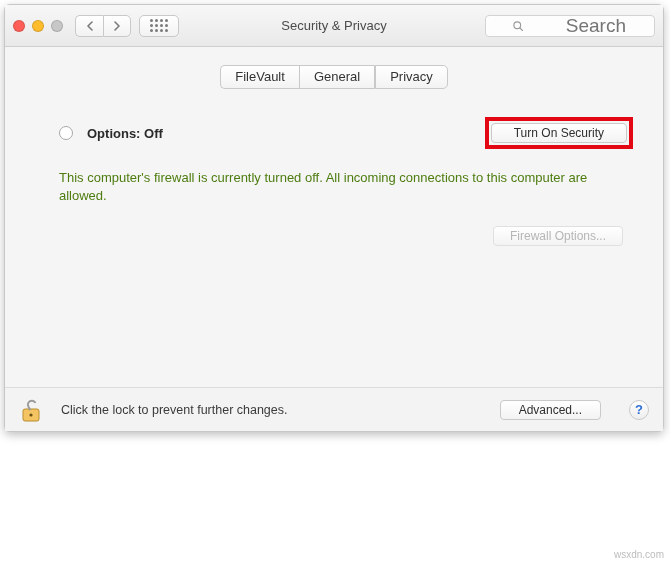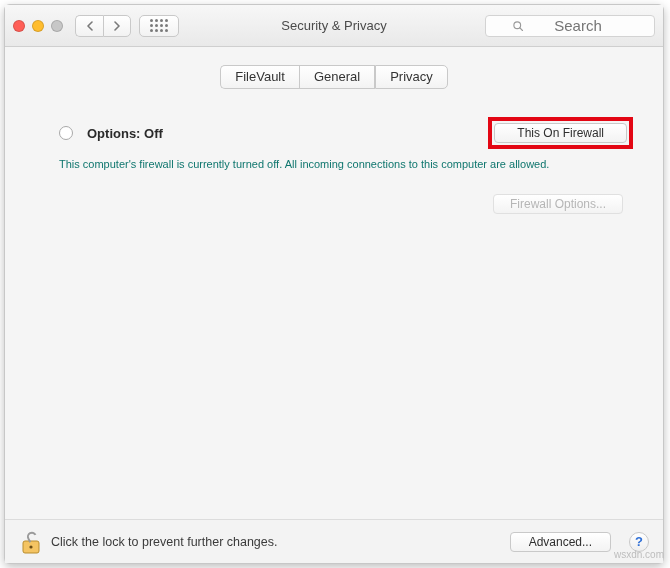--- a/index.html
+++ b/index.html
@@ -9,21 +9,21 @@
     font-size: 13px;
     color: #2a2a2a;
     background: #fff;
     width: 670px;
     height: 568px;
     overflow: hidden;
     position: relative;
   }
   .window {
     width: 660px;
-    height: 560px;
+    height: 428px;
     margin: 4px;
     background: #f5f5f5;
     border: 1px solid #c7c7c7;
     border-radius: 6px;
     box-shadow: 0 3px 10px rgba(0,0,0,0.25);
     position: relative;
     display: flex;
     flex-direction: column;
   }
   
@@ -65,21 +65,21 @@
     pointer-events:none;
   }
   .search {
     margin-left:auto;
     height:22px; width:170px;
     background:#fdfdfd; border:1px solid #d3d3d3; border-radius:4px;
     display:flex; align-items:center; justify-content:center;
     color:#9a9a9a; gap:4px; font-size:13px;
   }
   .search-input {
-    border:none; outline:none; background:transparent; width:100px; font-size:15px; color:#333; text-align:center;
+    border:none; outline:none; background:transparent; width:100px; font-size:19px; color:#333; text-align:right;
   }
   .search-icon { width:12px; height:12px; }
   
   .content { flex:1; position:relative; }
   .tabs {
     display:flex; justify-content:center; margin-top:18px;
     font-size:13px;
   }
   .tab {
     padding: 3px 14px 4px 14px;
@@ -110,41 +110,41 @@
     padding:2px;
   }
   .pill-btn {
     height:20px; padding:0 22px;
     background: linear-gradient(#ffffff,#f3f3f3);
     border:1px solid #c9c9c9; border-radius:4px;
     font-size:12px; color:#2f2f2f;
     display:flex; align-items:center; justify-content:center;
   }
   .desc {
-    margin: 8px 40px 0 54px;
-    line-height:1.35; color:#0f766e; font-size:11px;
+    margin: 20px 40px 0 54px;
+    line-height:1.35; color:#4d7c0f; font-size:13px;
   }
   .options-row {
     margin: 22px 40px 0 8px; display:flex; justify-content:flex-end;
   }
   .options-btn {
     height:20px; padding:0 16px;
     background: linear-gradient(#ffffff,#f3f3f3);
     border:1px solid #e0e0e0; border-radius:4px;
     font-size:12px; color:#b6b6b6;
     display:flex; align-items:center;
   }
   
   .footer {
     height: 44px;
     border-top: 1px solid #dcdcdc;
     display:flex; align-items:center;
     padding: 0 14px;
     background:#f3f3f3;
-    gap:10px;
+    gap:20px;
   }
   .lock { width:22px; height:26px; display:flex; align-items:flex-end; justify-content:center; }
   .footer-text { font-size:12.5px; color:#3b3b3b; }
   .adv-btn {
     margin-left:auto;
     height:20px; padding:8px 18px;
     background: linear-gradient(#ffffff,#f3f3f3);
     border:1px solid #c9c9c9; border-radius:4px;
     font-size:12px; color:#2f2f2f;
     display:flex; align-items:center;
@@ -216,21 +216,21 @@
     <div class="tabs">
       <div class="tab">FileVault</div>
       <div class="tab tab-general">General</div>
       <div class="tab">Privacy</div>
     </div>
 
     <div class="status-row">
       <span class="radio"></span>
       <span class="status-label">Options: Off</span>
       <div class="turnon-wrap">
-        <div class="pill-btn">This On Firewall</div>
+        <div class="pill-btn">Turn On Security</div>
       </div>
     </div>
 
     <div class="desc">This computer's firewall is currently turned off. All incoming connections to this computer are allowed.</div>
 
     <div class="options-row">
       <div class="options-btn">Firewall Options...</div>
     </div>
 
   </div>

